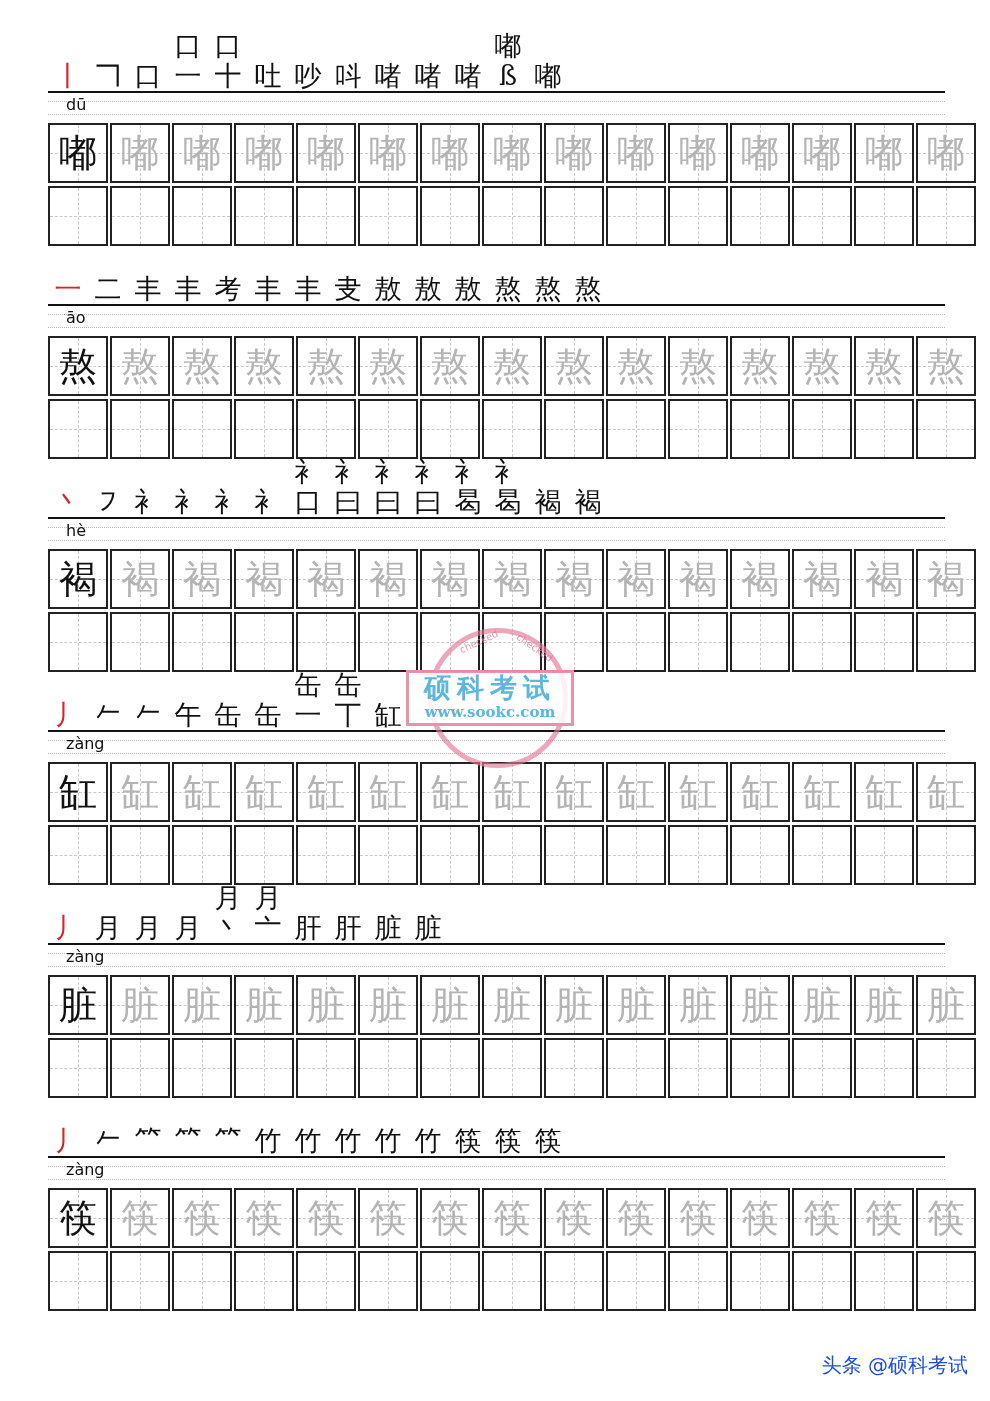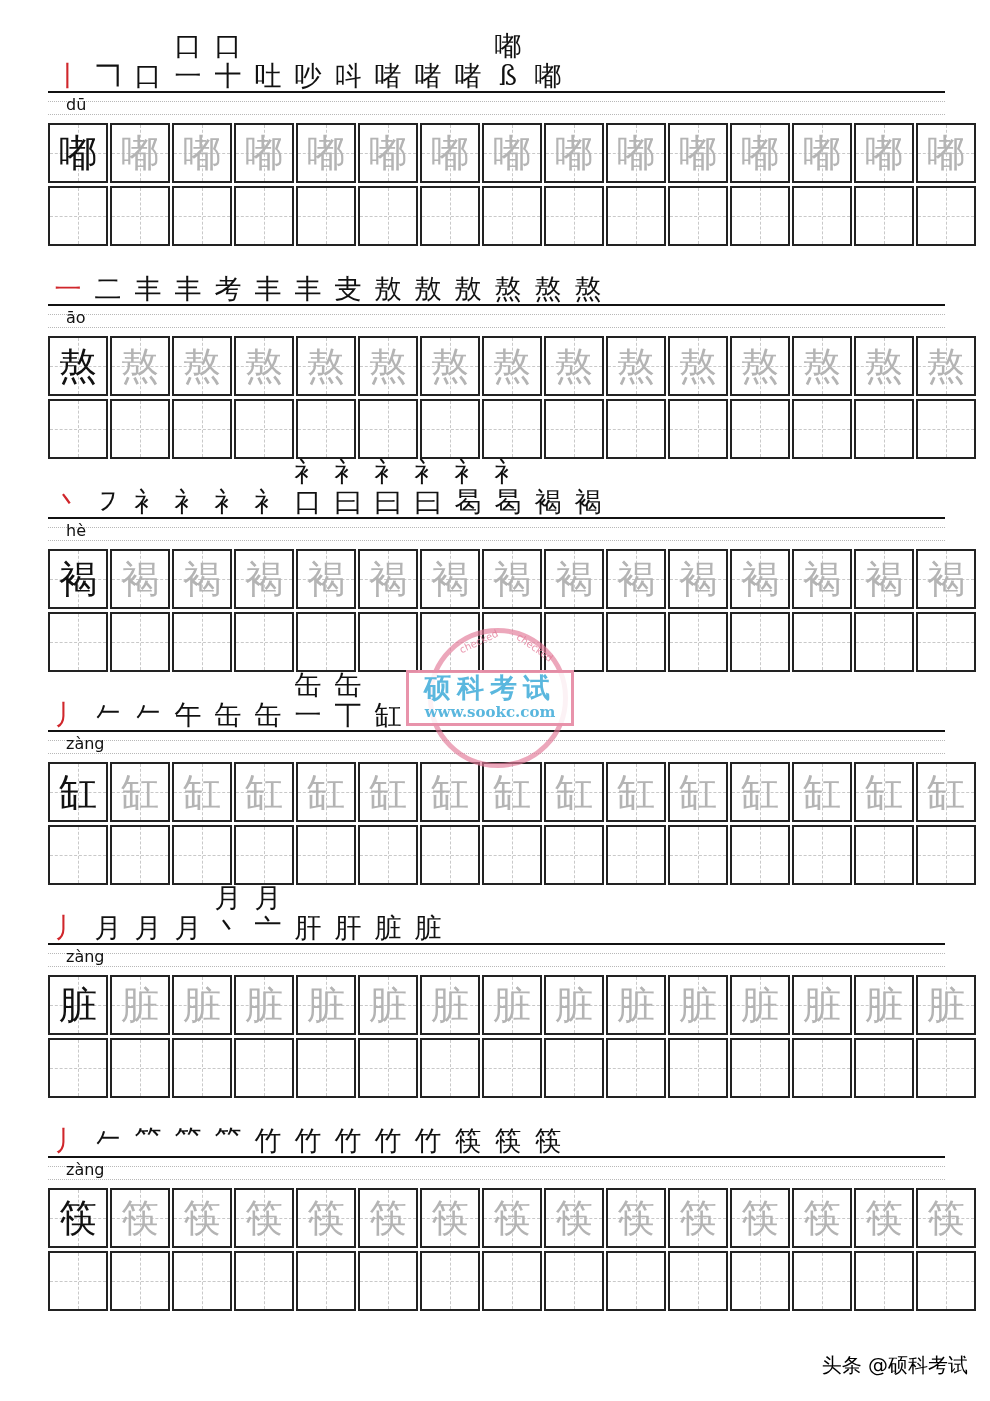--- a/index.html
+++ b/index.html
@@ -25,21 +25,21 @@
   .ch.trace { color:#b4b4b4; }
   .stamp { position:absolute; left:406px; top:628px; width:180px; height:150px; pointer-events:none; }
   .stamp-ring { position:absolute; left:22px; top:0; width:140px; height:140px; border-radius:50%;
                 border:5px solid rgba(226,120,150,0.65); box-sizing:border-box; }
   .stamp-box { position:absolute; left:0; top:42px; width:168px; height:56px;
                border:3px solid rgba(226,120,150,0.8); background:rgba(255,255,255,0.85);
                box-sizing:border-box; text-align:center; }
   .stamp-title { font-size:27px; line-height:30px; font-weight:bold; color:#5ab7de; letter-spacing:6px; }
   .stamp-url { font-size:15px; line-height:18px; font-weight:bold; color:#5ab7de; font-family:"DejaVu Serif", serif; }
   .stamp-arc { position:absolute; font-size:10px; color:rgba(226,120,150,0.8); }
-  .footer { position:absolute; right:22px; top:1352px; font-size:20px; color:#000000; }
+  .footer { position:absolute; right:22px; top:1352px; font-size:20px; color:#1d4ed8; }
 </style>
 </head>
 <body>
 
 <div id="sheet">
     <div class="block" style="top: 47px;">
       <div class="strokes">
         <span class="stroke first">丨</span>
         <span class="stroke">𠃍</span>
         <span class="stroke">口</span>

